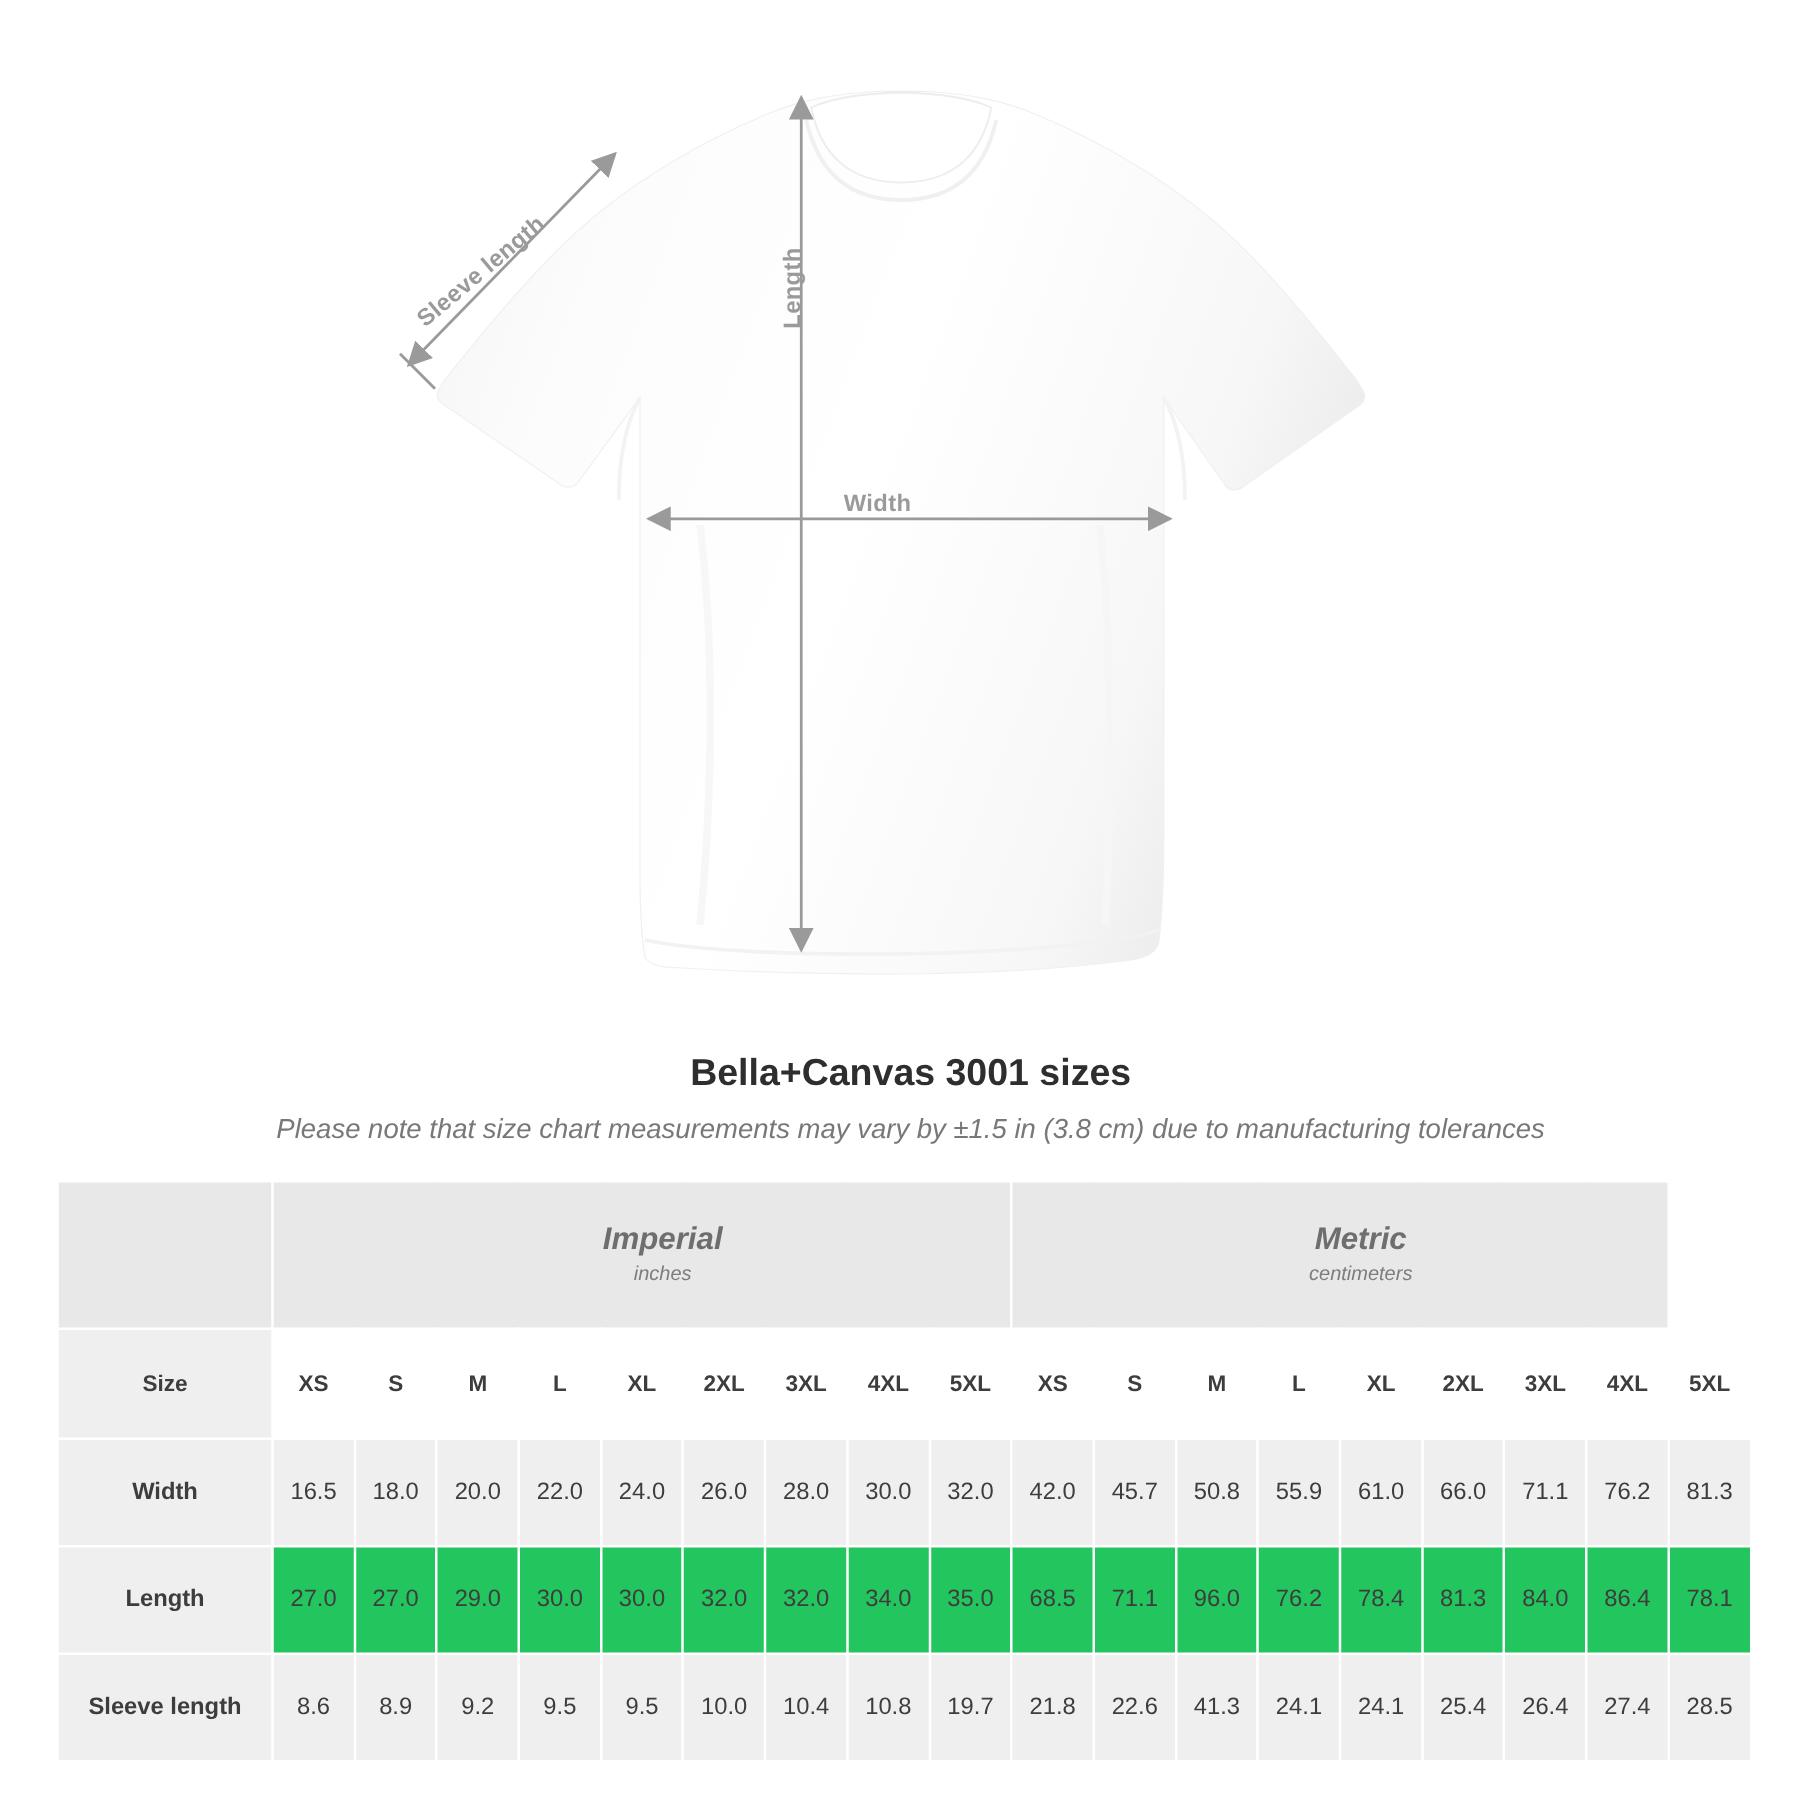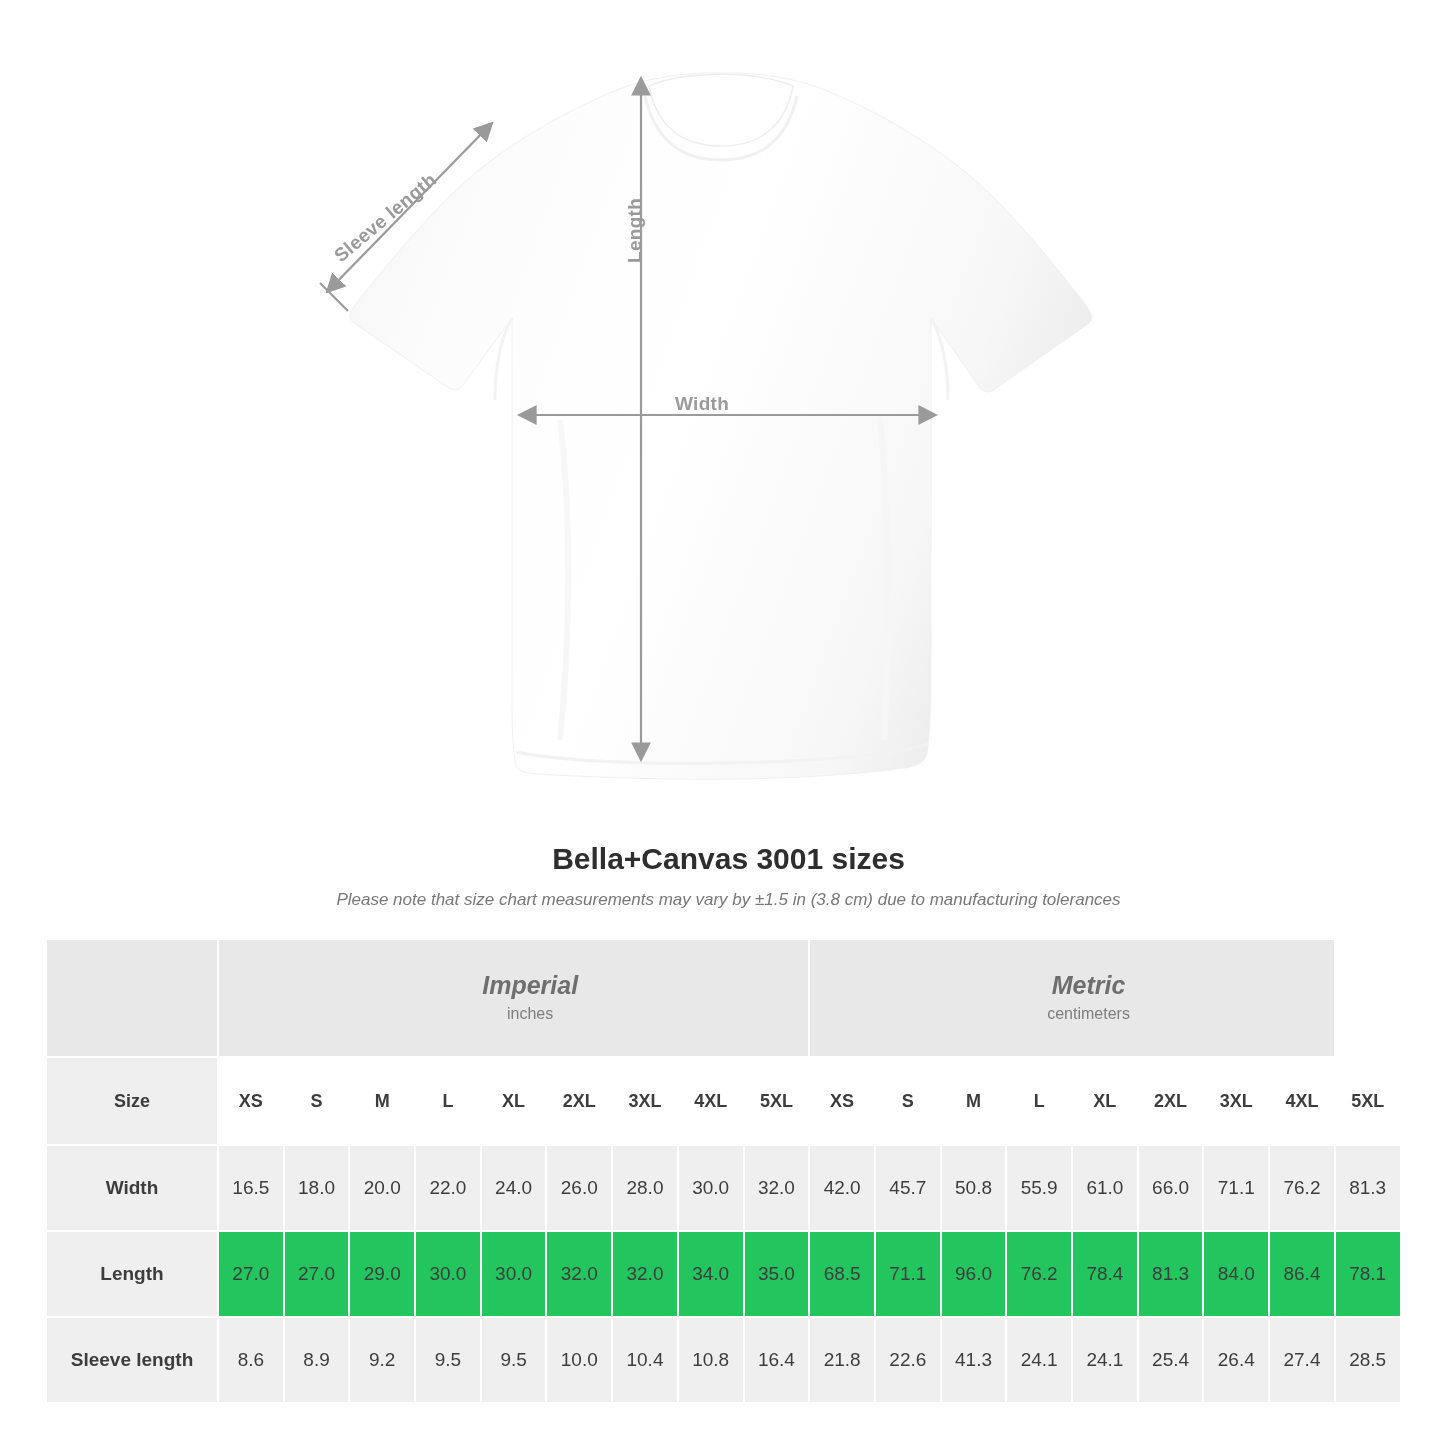--- a/index.html
+++ b/index.html
@@ -62,21 +62,21 @@
     margin-top: 12px;
     margin-left: 12px;
   }
   .chart-title {
     font-size: 30px;
     font-weight: bold;
     color: #2e2e2e;
     margin: 0 0 14px 0;
   }
   .chart-note {
-    font-size: 17px;
+    font-size: 22px;
     font-style: italic;
     color: #787878;
     margin: 0;
   }
 
   
   .table-wrap {
     margin: 28px 45px 0 45px;
     width: 1355px;
   }
@@ -101,20 +101,21 @@
   }
   .unit-name {
     font-size: 25px;
     font-style: italic;
     font-weight: bold;
     color: #6e6e6e;
     line-height: 1.25;
   }
   .unit-sub {
     font-size: 16px;
+    font-style: italic;
     color: #7d7d7d;
     line-height: 1.6;
   }
   tr.header-row td {
     height: 86px;
     font-weight: bold;
     background: #ffffff;
     font-size: 18px;
   }
   tr.header-row td.rowhead {
@@ -321,21 +322,21 @@
         <tr class="data-row">
           <td class="rowhead">Sleeve length</td>
           <td>8.6</td>
           <td>8.9</td>
           <td>9.2</td>
           <td>9.5</td>
           <td>9.5</td>
           <td>10.0</td>
           <td>10.4</td>
           <td>10.8</td>
-          <td>16.4</td>
+          <td>19.7</td>
           <td>21.8</td>
           <td>22.6</td>
           <td>41.3</td>
           <td>24.1</td>
           <td>24.1</td>
           <td>25.4</td>
           <td>26.4</td>
           <td>27.4</td>
           <td>28.5</td>
         </tr>

